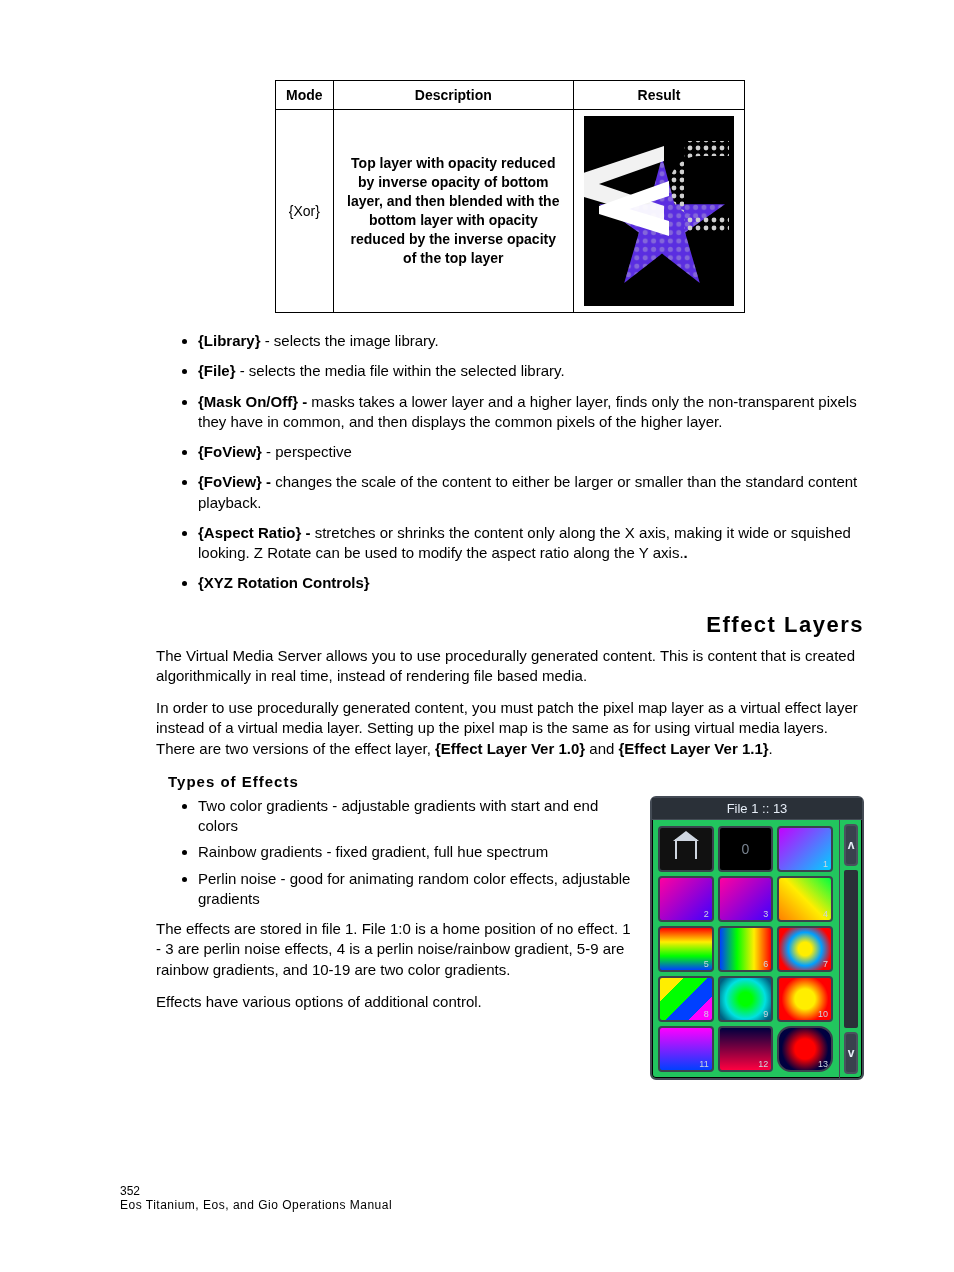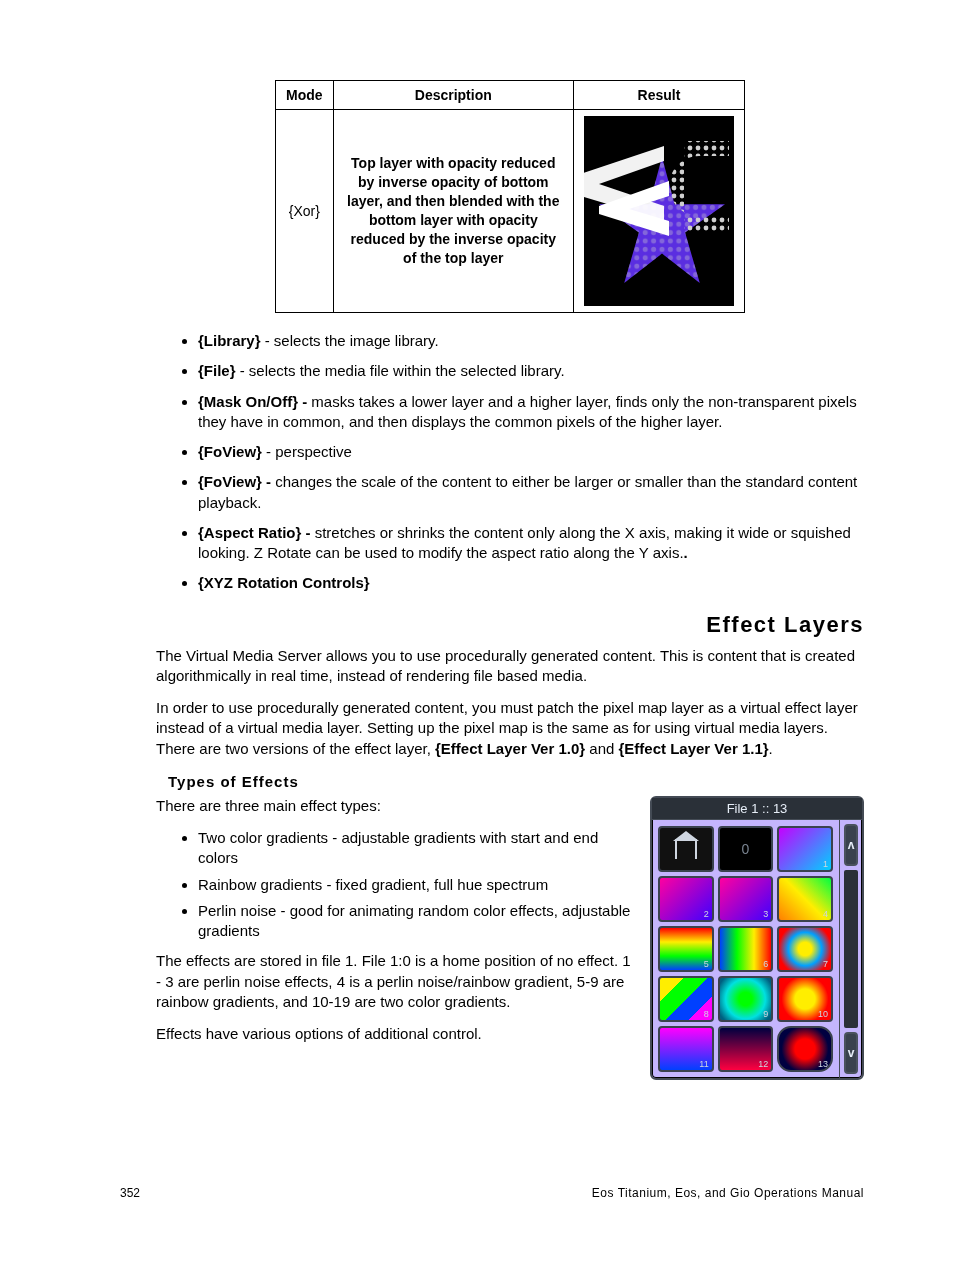--- a/index.html
+++ b/index.html
@@ -79,21 +79,21 @@
     padding-left: 42px;
   }
   ul.inner li {
     font-size: 15px;
     line-height: 1.35;
     margin-bottom: 6px;
   }
   
   .panel {
     width: 210px;
-    background: #c4b5fd;
+    background: #22c55e;
     border: 2px solid #444b55;
     border-radius: 6px;
     box-shadow: inset 0 0 0 1px #000;
     color: #cfd6e0;
     font-size: 12px;
   }
   .panel-title {
     text-align: center;
     padding: 3px 0;
     border-bottom: 1px solid #444b55;
@@ -144,26 +144,27 @@
     border: 2px solid #4a525e;
     border-radius: 4px;
     margin: 4px;
     color: #e6edf7;
     font-weight: bold;
     font-size: 12px;
   }
   .scroll-track { flex: 1; background: #2a3038; margin: 0 4px; border-radius: 2px; }
   .footer {
     position: absolute;
-    bottom: 72px;
+    bottom: 60px;
     left: 120px;
     right: 90px;
     display: flex;
     justify-content: space-between;
     font-size: 12px;
+    flex-direction: column;
   }
   .footer .manual { letter-spacing: 0.5px; }
   
   .home-ic { width:18px; height:18px; border:2px solid #cfd6e0; border-bottom:none; position:relative; }
   .home-ic::before { content:""; position:absolute; top:-10px; left:-4px; border-left:13px solid transparent; border-right:13px solid transparent; border-bottom:10px solid #cfd6e0; }
   
   .fill-a{background:linear-gradient(135deg,#c400ff,#00d0ff);}
   .fill-b{background:linear-gradient(135deg,#ff00a0,#4000ff);}
   .fill-c{background:linear-gradient(45deg,#ff8000,#ffee00,#00ff40);}
   .fill-d{background:linear-gradient(180deg,#ff0000,#ffee00,#00ff00,#0040ff);}
@@ -230,21 +231,20 @@
   <p class="body">The Virtual Media Server allows you to use procedurally generated content. This is content that is created algorithmically in real time, instead of rendering file based media.</p>
 
   <p class="body">
     <span>In order to use procedurally generated content, you must patch the pixel map layer as a virtual effect layer instead of a virtual media layer. Setting up the pixel map is the same as for using virtual media layers. There are two versions of the effect layer, </span><span class="bold">{Effect Layer Ver 1.0}</span><span> and </span><span class="bold">{Effect Layer Ver 1.1}</span><span>.</span>
   </p>
 
   <h3 class="subsection">Types of Effects</h3>
 
   <div class="effects-row">
     <div class="effects-text">
-      <p class="body">There are three main effect types:</p>
       <ul class="inner">
         <li>Two color gradients - adjustable gradients with start and end colors</li>
         <li>Rainbow gradients - fixed gradient, full hue spectrum</li>
         <li>Perlin noise - good for animating random color effects, adjustable gradients</li>
       </ul>
       <p class="body">The effects are stored in file 1. File 1:0 is a home position of no effect. 1 - 3 are perlin noise effects, 4 is a perlin noise/rainbow gradient, 5-9 are rainbow gradients, and 10-19 are two color gradients.</p>
       <p class="body">Effects have various options of additional control.</p>
     </div>
 
     <div class="panel">

